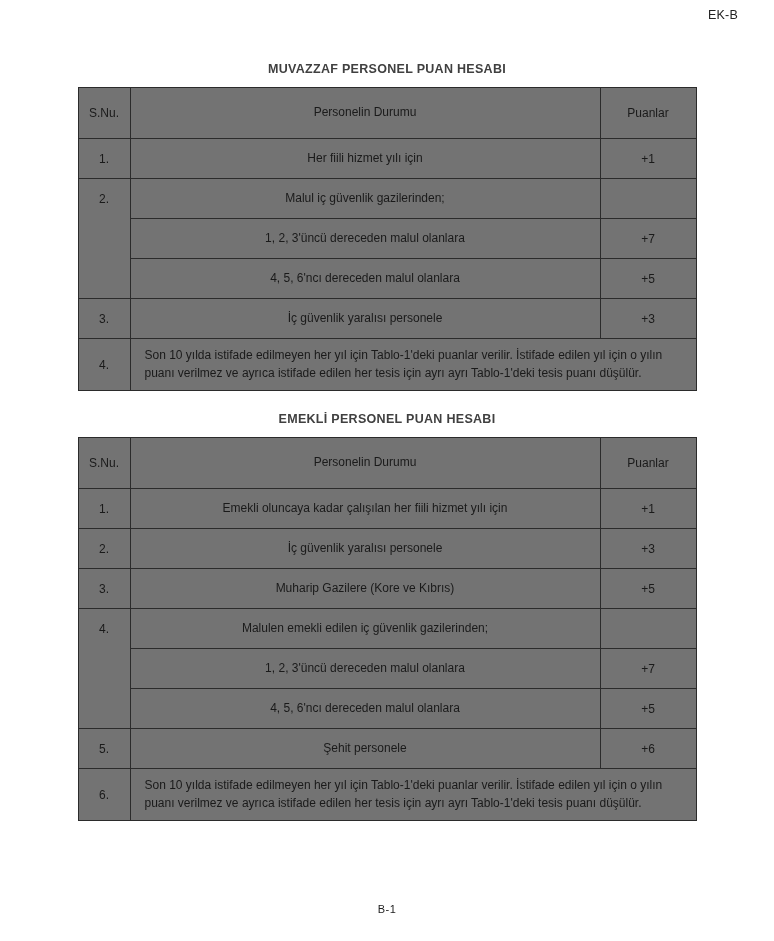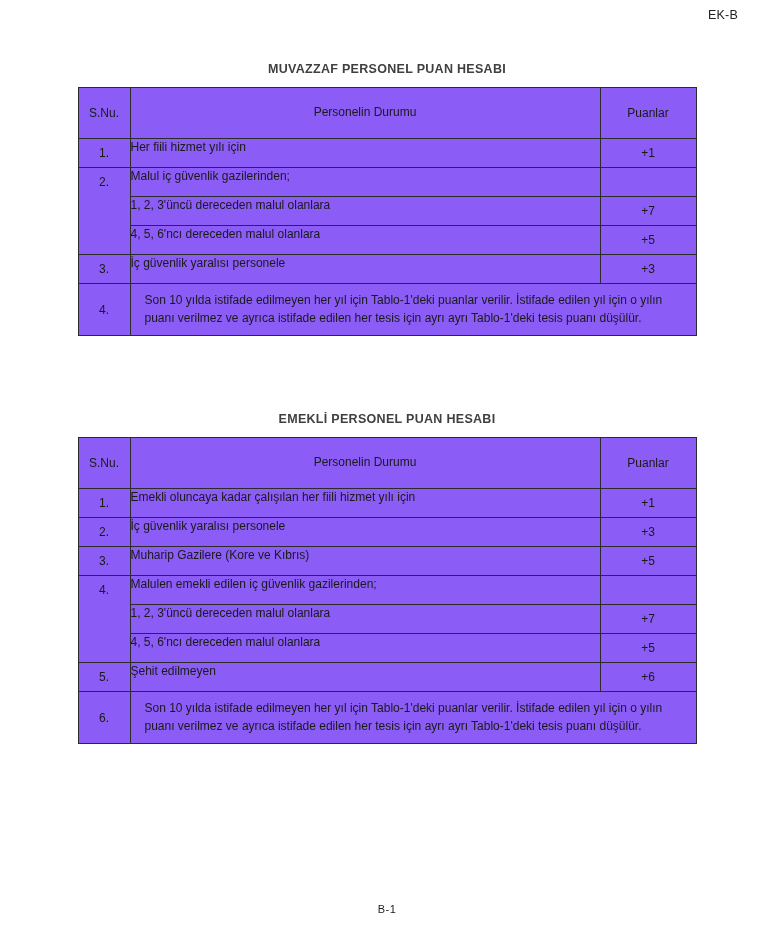--- a/index.html
+++ b/index.html
@@ -40,21 +40,21 @@
     font-weight: bold;
     letter-spacing: 0.3px;
     color: #404040;
     margin-bottom: 11px;
   }
   table.points-table {
     border-collapse: collapse;
     width: 618px;
     margin: 0 auto;
     table-layout: fixed;
-    background: #8b5cf6;
+    background: #737373;
   }
   table.points-table td {
     border: 1px solid #2b2b2b;
     font-size: 12px;
     color: #1a1a1a;
     padding: 0;
     vertical-align: middle;
   }
   .col-sn { width: 52px; }
   .col-desc { width: 470px; }
@@ -77,21 +77,21 @@
     font-size: 12px;
     height: 32px;
   }
   .head .cell-desc,
   .head .cell-pts,
   .head .cell-sn {
     text-align: center;
     padding-top: 9px;
     padding-bottom: 9px;
   }
-  .row-tall .cell-desc { padding-bottom: 11px; }
+  .row-tall .cell-desc { padding-top: 11px; padding-bottom: 11px; text-align: center; }
   .no-bottom-border { border-bottom: none !important; }
   .no-top-border { border-top: none !important; }
   .note .cell-desc {
     padding: 8px 12px 8px 14px;
     line-height: 1.45;
   }
   .footer-page {
     position: absolute;
     left: 0;
     width: 774px;
@@ -210,21 +210,21 @@
         </tr>
 
         <tr class="row-tall">
           <td class="cell-sn no-top-border"></td>
           <td class="cell-desc">4, 5, 6'ncı dereceden malul olanlara</td>
           <td class="cell-pts">+5</td>
         </tr>
 
         <tr class="row-tall">
           <td class="cell-sn">5.</td>
-          <td class="cell-desc">Şehit edilmeyen</td>
+          <td class="cell-desc">Şehit personele</td>
           <td class="cell-pts">+6</td>
         </tr>
 
         <tr class="note">
           <td class="cell-sn">6.</td>
           <td class="cell-desc" colspan="2">Son 10 yılda istifade edilmeyen her yıl için Tablo-1'deki puanlar verilir. İstifade edilen yıl için o yılın puanı verilmez ve ayrıca istifade edilen her tesis için ayrı ayrı Tablo-1'deki tesis puanı düşülür.</td>
         </tr>
       </tbody>
     </table>
   </div>

